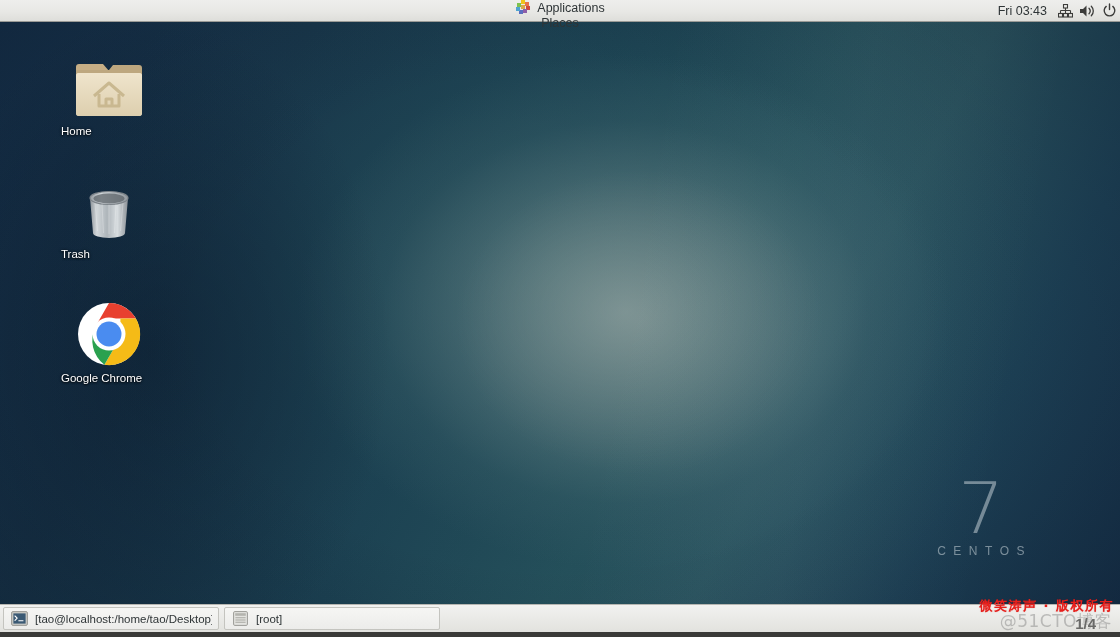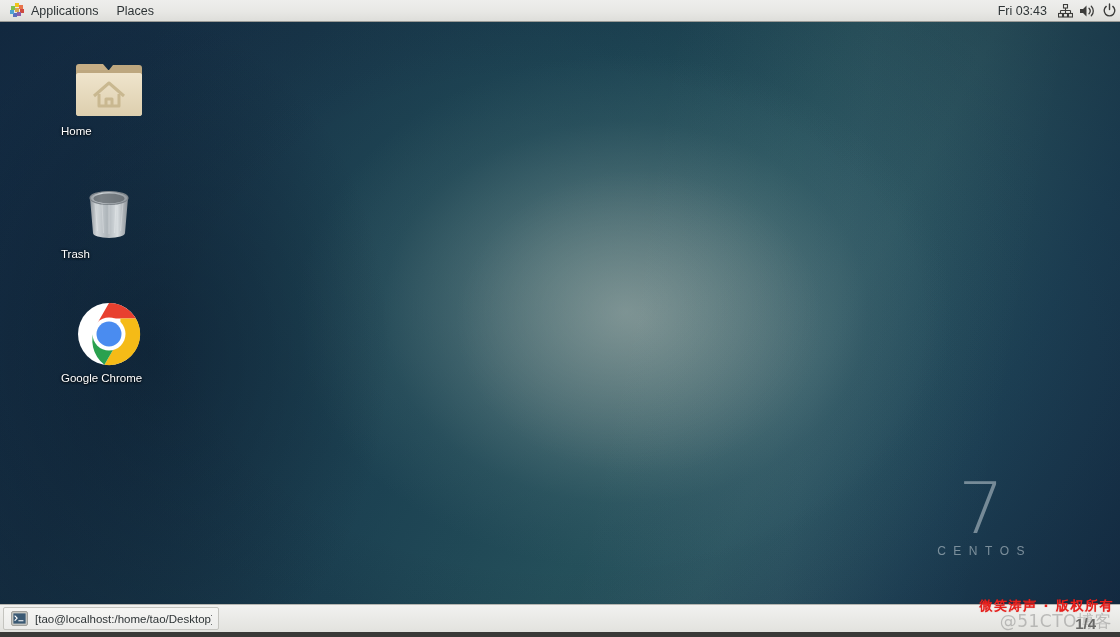--- a/index.html
+++ b/index.html
@@ -23,20 +23,21 @@
   #top-panel {
     position: absolute;
     left: 0; top: 0;
     width: 1120px; height: 22px;
     background: linear-gradient(to bottom, #eeeeec 0%, #e8e8e5 55%, #dededa 100%);
     border-bottom: 1px solid #9a9a96;
     display: flex;
     align-items: center;
     z-index: 40;
     box-sizing: border-box;
+    flex-direction: column;
   }
   .panel-menu {
     display: flex;
     align-items: center;
     height: 21px;
     padding: 0 9px;
     font-size: 12.5px;
     color: #2e3436;
     cursor: default;
     white-space: nowrap;
@@ -368,20 +369,30 @@
         <svg width="17" height="15" viewBox="0 0 17 15">
           <rect x="0.6" y="0.6" width="15.8" height="13.8" rx="1.4" fill="#c9c9c4" stroke="#9a9a95" stroke-width="1"></rect>
           <rect x="2.4" y="2.4" width="12.2" height="10.2" fill="#3b5a74"></rect>
           <path d="M4 5 L6.2 7.2 L4 9.4" stroke="#ffffff" stroke-width="1.1" fill="none" stroke-linecap="round" stroke-linejoin="round"></path>
           <path d="M7.8 9.7 L12 9.7" stroke="#ffffff" stroke-width="1.1" fill="none" stroke-linecap="round"></path>
         </svg>
       </span>
       <span class="task-text">[tao@localhost:/home/tao/Desktop]</span>
     </div>
 
+    <div class="task-btn">
+      <span class="task-ico">
+        <svg width="17" height="15" viewBox="0 0 17 15">
+          <rect x="1.6" y="0.6" width="13.8" height="13.8" rx="1.2" fill="#e4e4e0" stroke="#9a9a95" stroke-width="1"></rect>
+          <rect x="3.2" y="2.2" width="10.6" height="2.6" fill="#b4b4ae"></rect>
+          <path d="M3.4 6.8 L13.6 6.8 M3.4 9 L13.6 9 M3.4 11.2 L13.6 11.2" stroke="#a8a8a2" stroke-width="1.1"></path>
+        </svg>
+      </span>
+      <span class="task-text">[root]</span>
+    </div>
 
   </div>
 
   <div id="taskbar-strip"></div>
 
   <div id="wm-red">微笑涛声 · 版权所有</div>
   <div id="wm-gray">@51CTO博客</div>
   <div id="page-indicator">1/4</div>
 
 </div>

